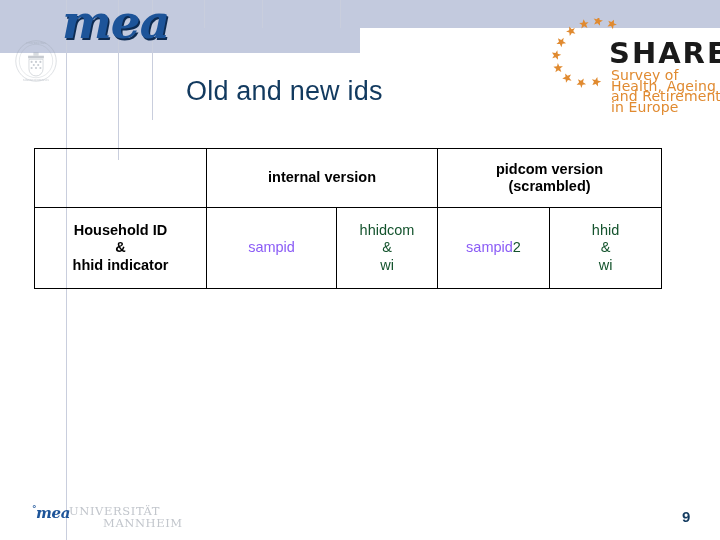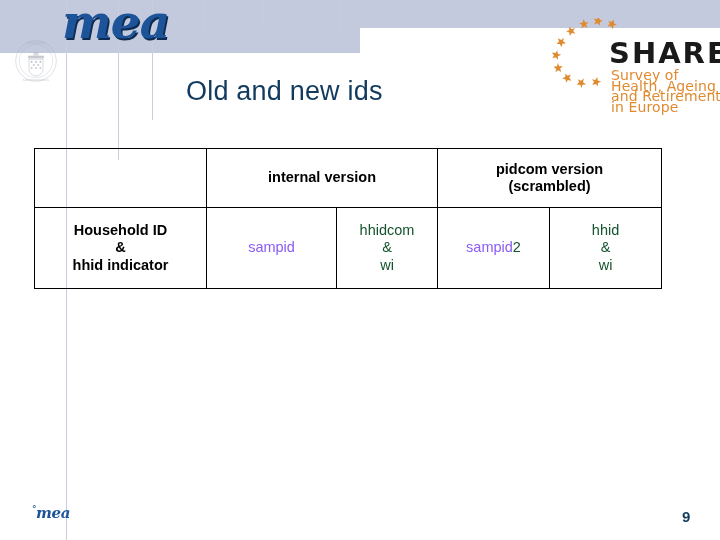--- a/index.html
+++ b/index.html
@@ -316,15 +316,19 @@
             <span class="red">hhid</span><br>
             <span class="red">&amp;</span><br>
             <span class="red">wi</span>
           </td>
         </tr>
       </tbody>
     </table>
   </div>
 
   <div class="foot-mea"><span class="tick">°</span><span>mea</span></div>
+  <div class="foot-uni">
+    <span>UNIVERSITÄT</span>
+    <span class="l2">MANNHEIM</span>
+  </div>
   <div class="page-num">9</div>
 
 </div>
 
 </body></html>

